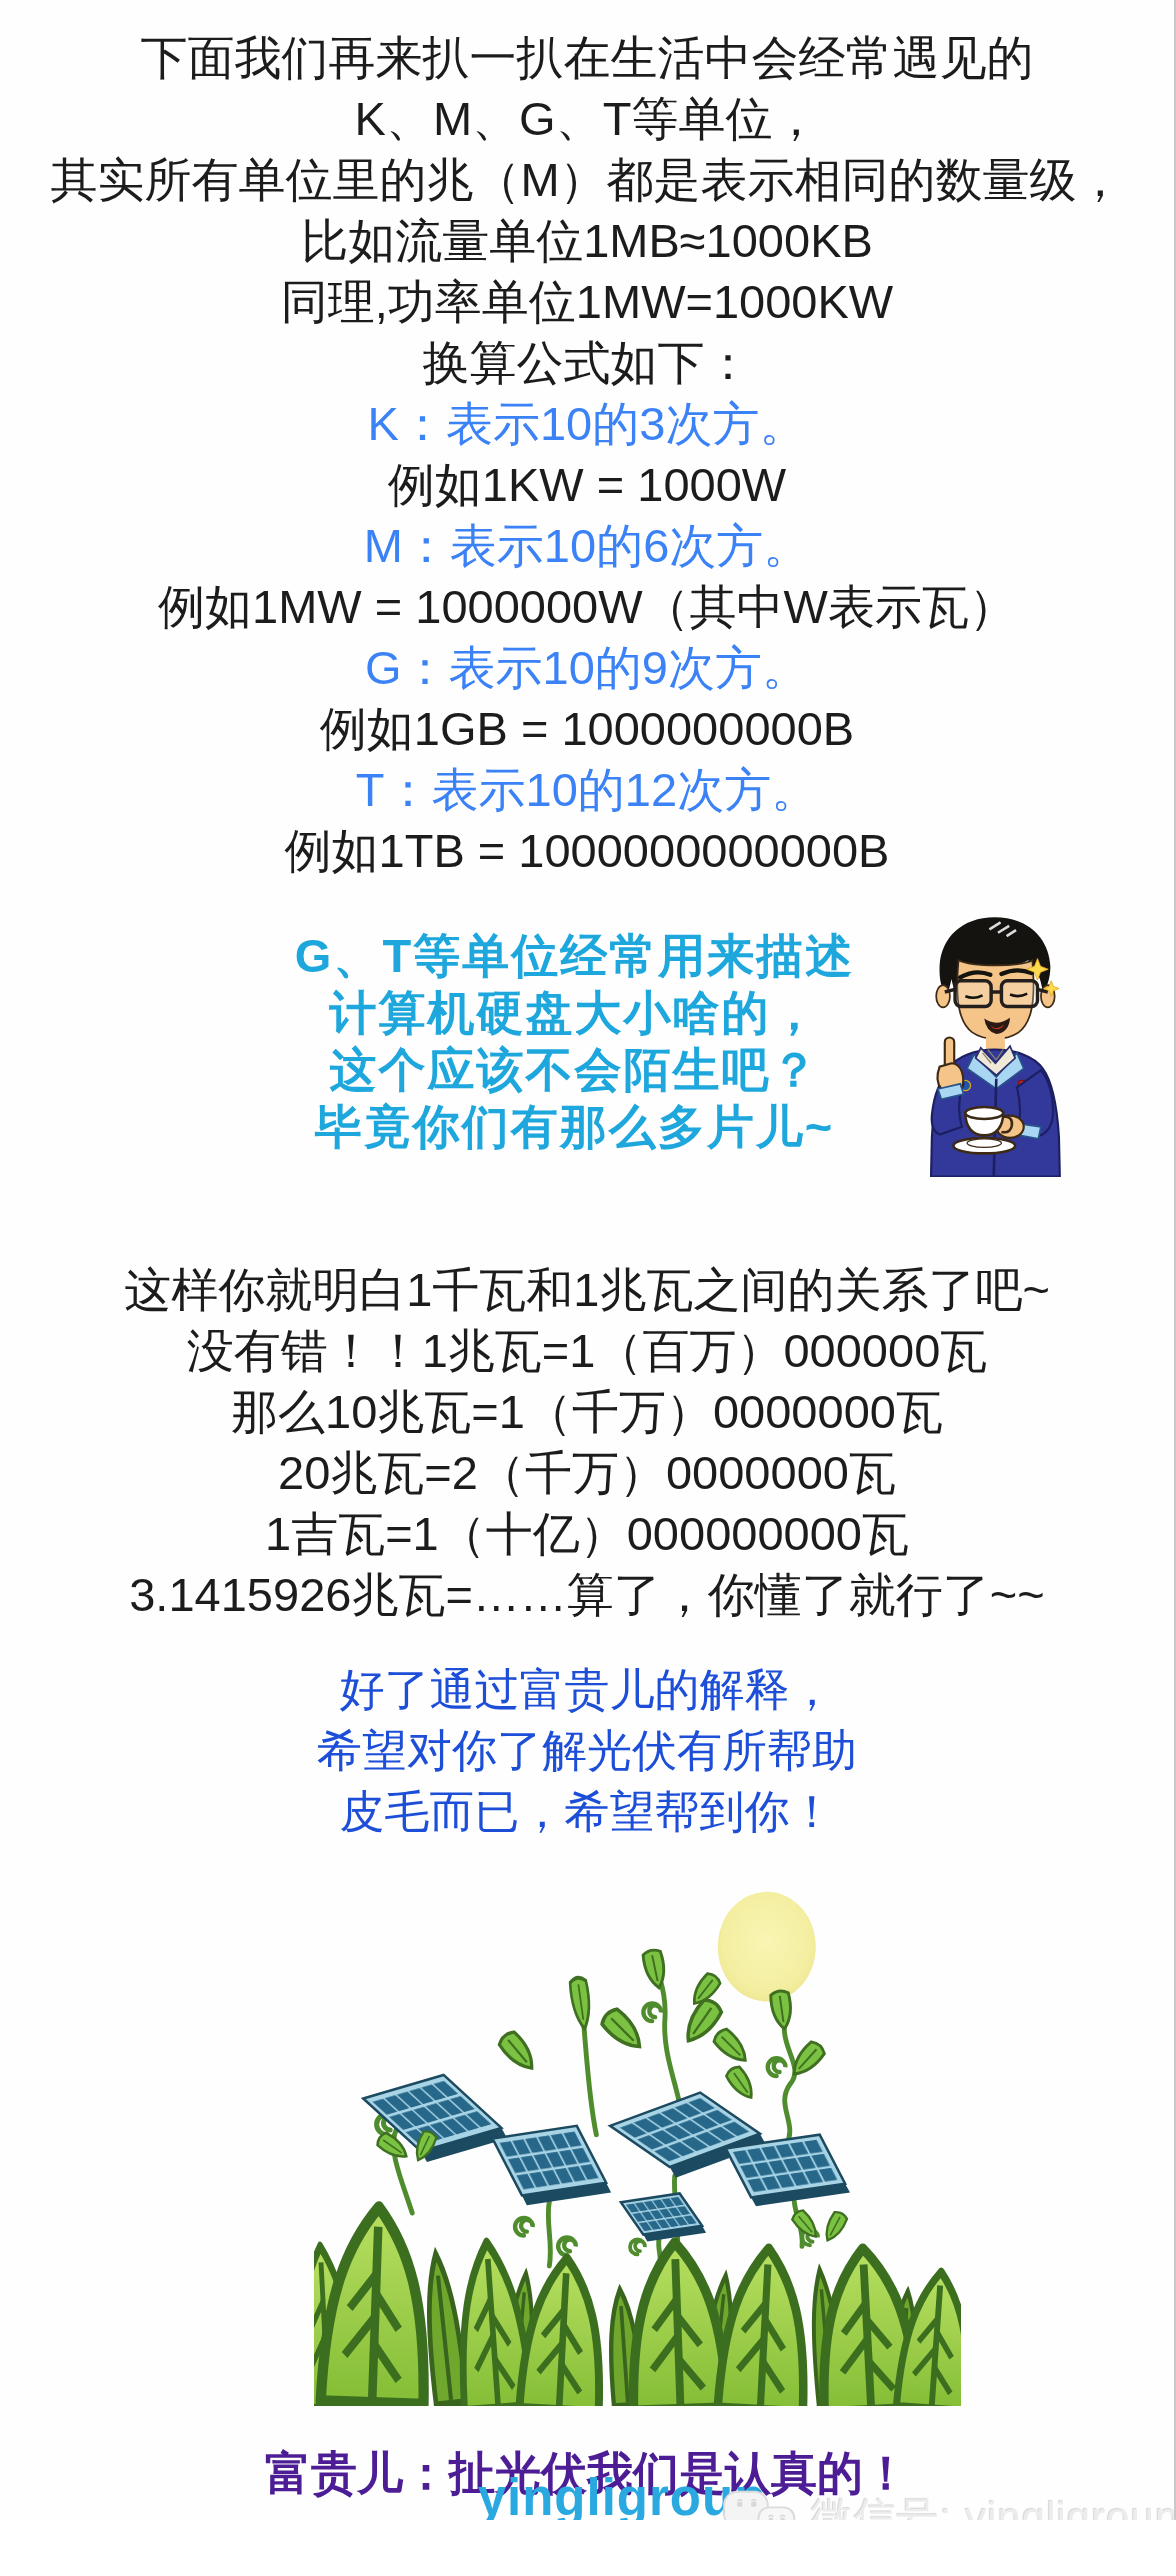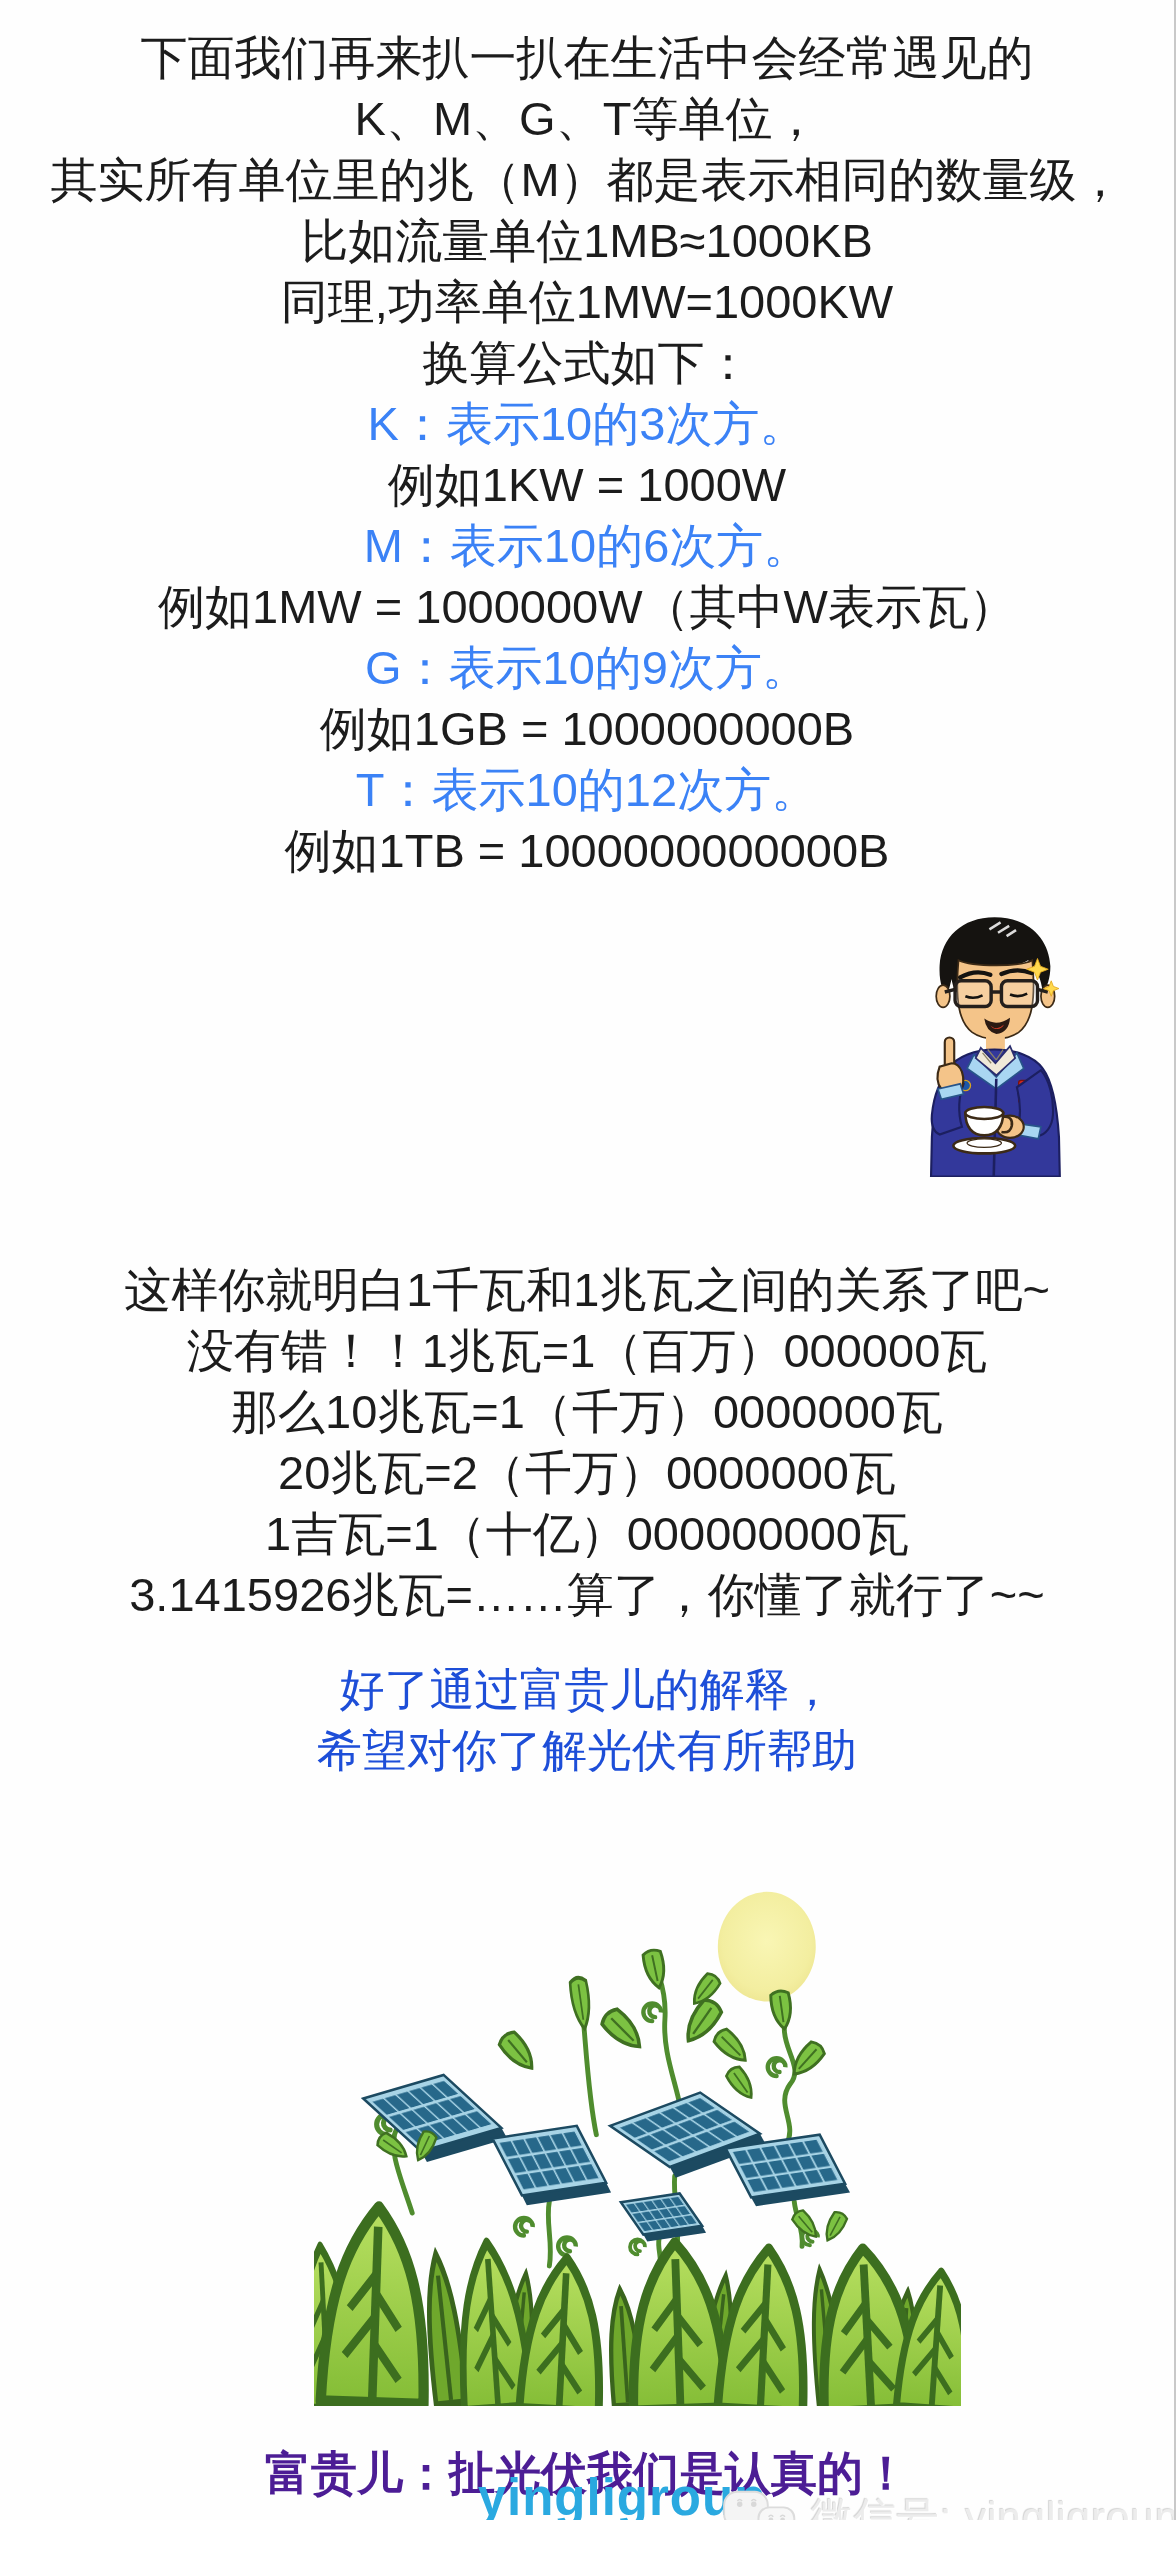--- a/index.html
+++ b/index.html
@@ -45,20 +45,26 @@
     <div class="ln cyan">K：表示10的3次方。</div>
     <div class="ln">例如1KW = 1000W</div>
     <div class="ln cyan">M：表示10的6次方。</div>
     <div class="ln">例如1MW = 1000000W（其中W表示瓦）</div>
     <div class="ln cyan">G：表示10的9次方。</div>
     <div class="ln">例如1GB = 1000000000B</div>
     <div class="ln cyan">T：表示10的12次方。</div>
     <div class="ln">例如1TB = 1000000000000B</div>
   </div>
 
+  <div class="tblock" id="block-speech">
+    <div class="ln">G、T等单位经常用来描述</div>
+    <div class="ln">计算机硬盘大小啥的，</div>
+    <div class="ln">这个应该不会陌生吧？</div>
+    <div class="ln">毕竟你们有那么多片儿~</div>
+  </div>
 
   <svg id="mascot" viewBox="0 0 205 310" aria-hidden="true">
     <g>
       <path d="M102,8 C64,8 40,32 38,64 C37,84 42,95 47,99 L52,80 C53,90 58,97 62,99 C60,86 61,72 66,63 C84,70 122,69 141,58 C151,67 157,81 158,96 C163,90 167,79 167,65 C165,32 141,8 102,8 Z" fill="#151310"></path>
       <path d="M96,22 l13,-8 M106,26 l13,-8 M116,30 l11,-7" stroke="#ffffff" stroke-width="3" opacity="0.85" fill="none"></path>
     </g>
     <ellipse cx="42" cy="100" rx="8" ry="13" fill="#f4c489" stroke="#3c2a16" stroke-width="2"></ellipse>
     <ellipse cx="164" cy="100" rx="8" ry="13" fill="#f4c489" stroke="#3c2a16" stroke-width="2"></ellipse>
     <path d="M60,58 C56,104 60,130 76,142 C90,152 116,152 130,142 C146,130 150,104 146,58 C132,66 76,66 60,58 Z" fill="#f4c489" stroke="#3c2a16" stroke-width="2"></path>
     <path d="M62,78 Q80,68 97,75 M110,74 Q128,66 145,73" stroke="#151310" stroke-width="5" fill="none" stroke-linecap="round"></path>
@@ -112,20 +118,21 @@
     <div class="ln">没有错！！1兆瓦=1（百万）000000瓦</div>
     <div class="ln">那么10兆瓦=1（千万）0000000瓦</div>
     <div class="ln">20兆瓦=2（千万）0000000瓦</div>
     <div class="ln">1吉瓦=1（十亿）000000000瓦</div>
     <div class="ln">3.1415926兆瓦=……算了，你懂了就行了~~</div>
   </div>
 
   <div class="tblock" id="block-thanks">
     <div class="ln">好了通过富贵儿的解释，</div>
     <div class="ln">希望对你了解光伏有所帮助</div>
+    <div class="ln">皮毛而已，希望帮到你！</div>
   </div>
 
   <svg id="illustration" viewBox="0 0 660 535" aria-hidden="true">
     <defs>
       <linearGradient id="lg" x1="0" y1="0" x2="0" y2="1">
         <stop offset="0" stop-color="#b8e061"></stop>
           <stop offset="1" stop-color="#84bd36"></stop>
       </linearGradient>
       <radialGradient id="sg" cx="0.5" cy="0.45" r="0.6">
         <stop offset="0" stop-color="#f9f6b4"></stop>

